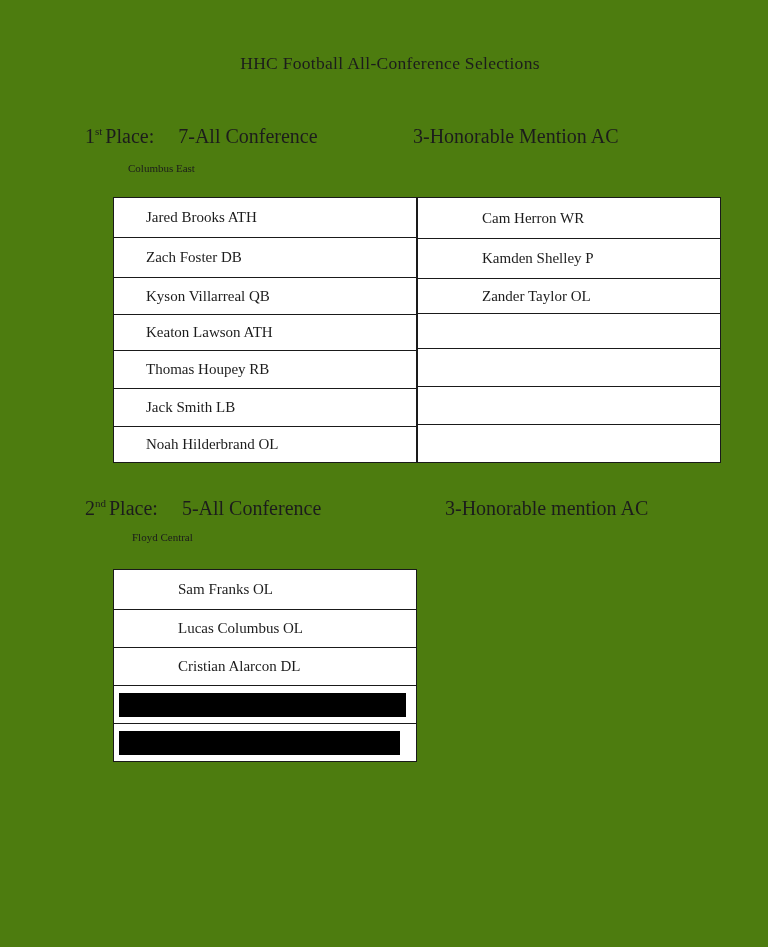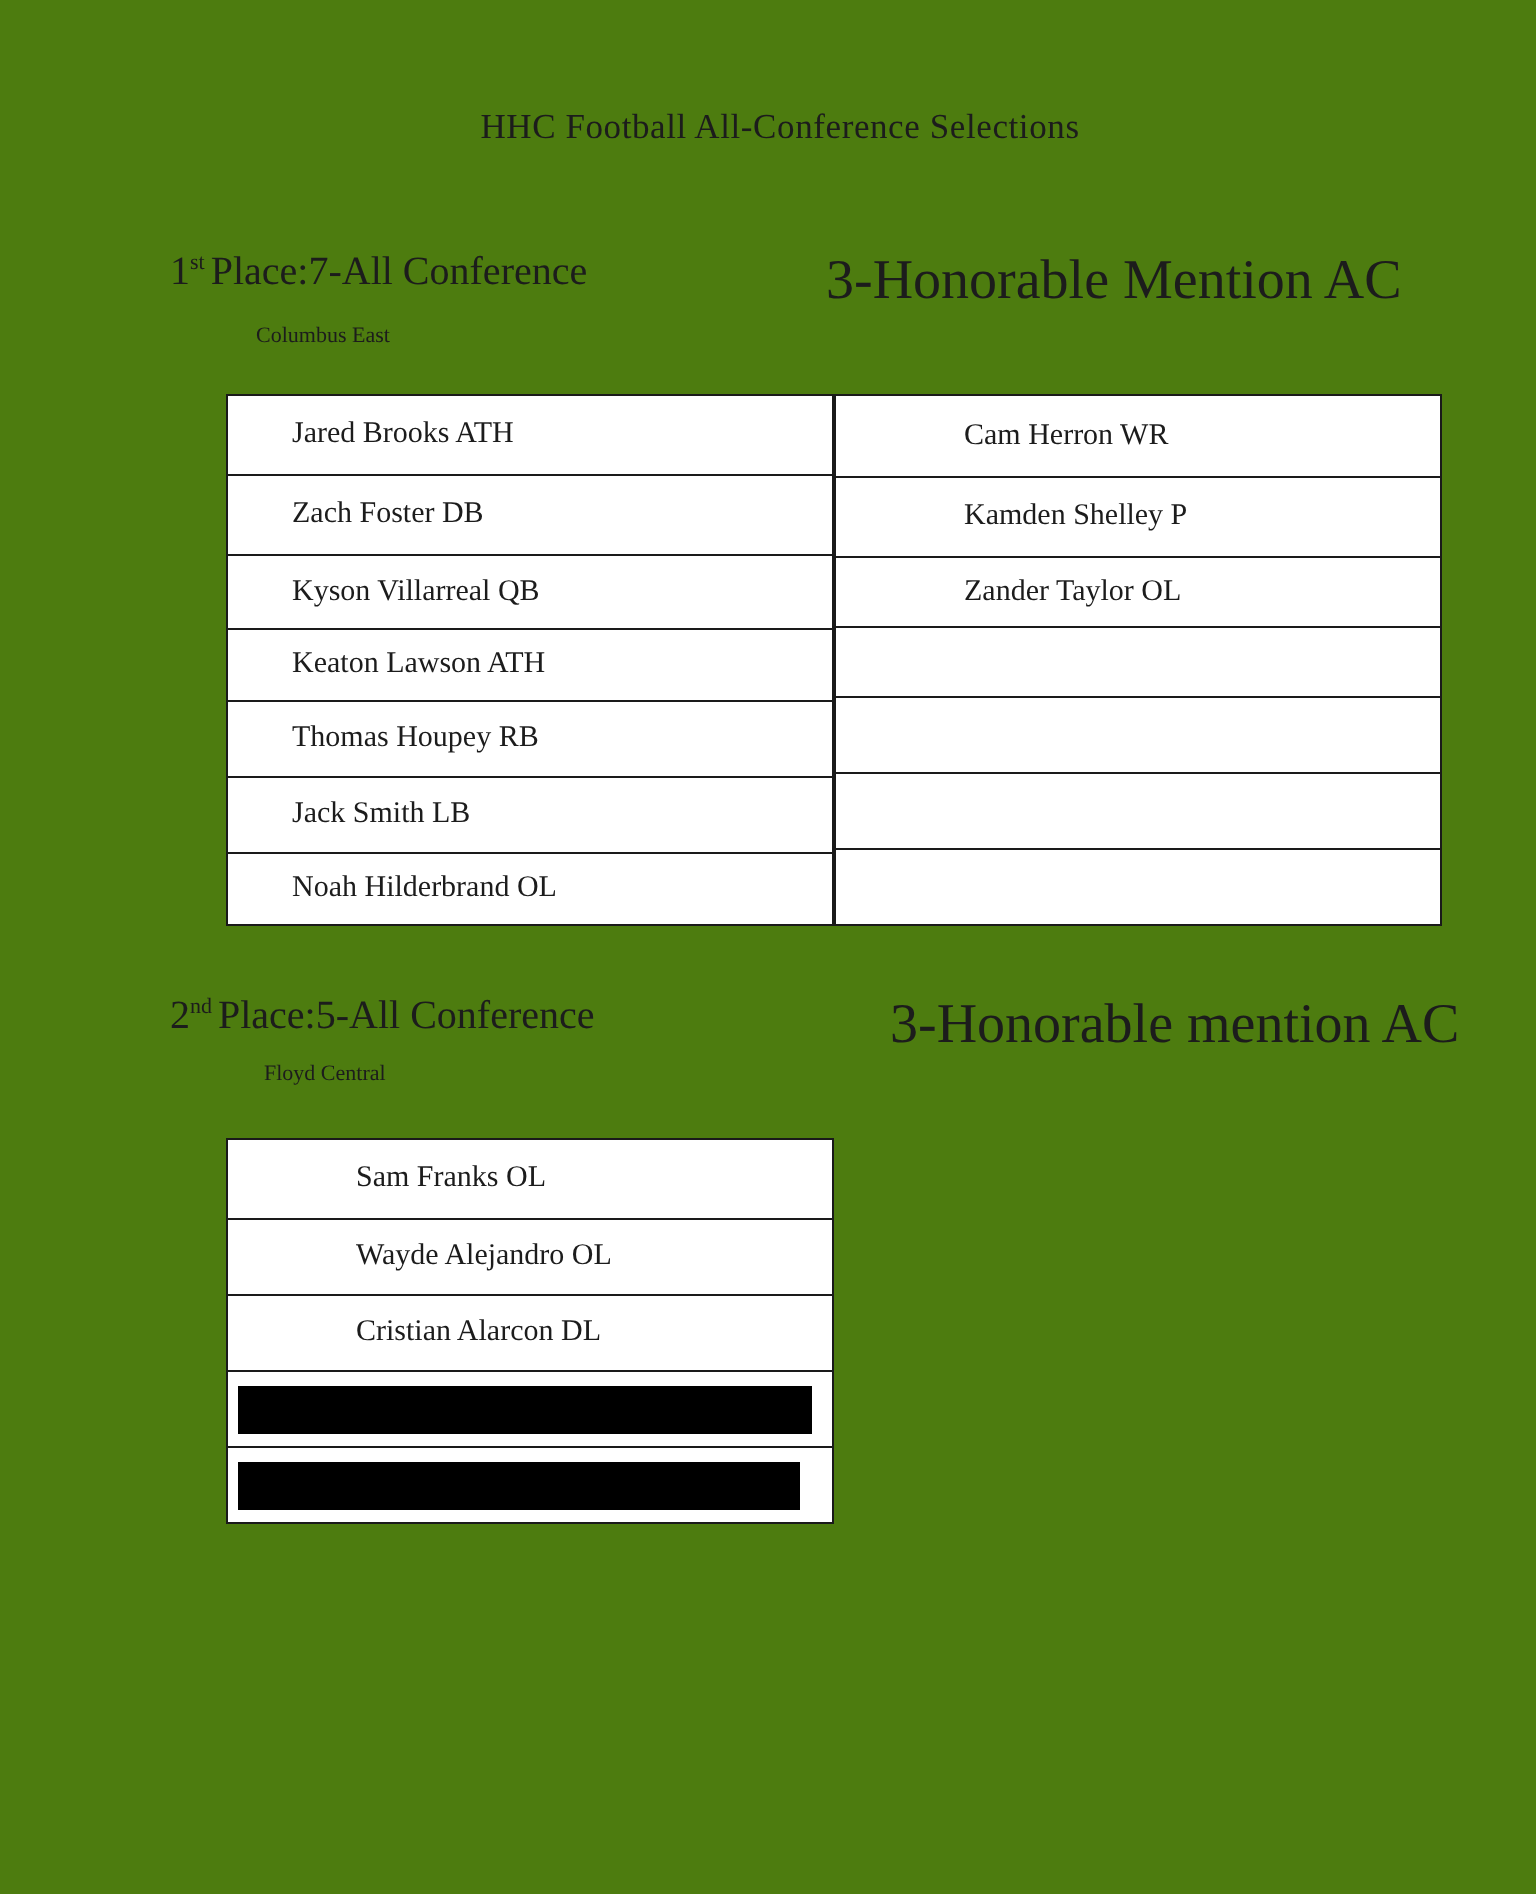--- a/index.html
+++ b/index.html
@@ -9,22 +9,22 @@
     color:#1c1c1c; overflow:hidden;
   }
   .doc-title {
     position:absolute; top:53px; left:0; width:100%;
     text-align:center; font-size:17.5px; letter-spacing:0.3px;
     transform:translateX(6px); white-space:nowrap;
   }
   .place-line { position:absolute; left:85px; font-size:20px; white-space:nowrap; }
   .place-line sup { font-size:11px; line-height:0; }
   .place-label { margin-left:3px; }
-  .all-conf { margin-left:0; }
-  .honorable { position:absolute; font-size:28px; white-space:nowrap; }
+  .all-conf { margin-left:24px; }
+  .honorable { position:absolute; font-size:20px; white-space:nowrap; }
   .school { position:absolute; font-size:11px; white-space:nowrap; }
   .tbl { position:absolute; display:flex; left:93px;margin-left:20px; }
   .tcol { border:1px solid #1a1a1a; width:304px; box-sizing:border-box; background:#fff; }
   .cell {
     box-sizing:border-box; border-top:1px solid #1a1a1a;
     display:flex; align-items:center; font-size:15px; white-space:nowrap;
   }
   .cell:first-child { border-top:none; }
   .tcol.left  .cell { padding-left:32px; }
   .tcol.right .cell { padding-left:64px; }
@@ -98,21 +98,21 @@
   </div>
   <div class="honorable" style="top:497px; left:445px">3-Honorable mention AC</div>
   <div class="school" style="top:531px; left:132px">Floyd Central</div>
 
   <div class="tbl" style="top:569px">
     <div class="tcol right">
       <div class="cell" style="height:39px">
           <span>Sam Franks OL</span>
         </div>
       <div class="cell" style="height:38px">
-          <span>Wayde Alejandro OL</span>
+          <span>Lucas Columbus OL</span>
         </div>
       <div class="cell" style="height:38px">
           <span>Cristian Alarcon DL</span>
         </div>
       <div class="cell redacted" style="height:38px">
           <div class="redaction-bar" style="width:287px"></div>
         </div>
       <div class="cell redacted" style="height:38px">
           <div class="redaction-bar" style="width:281px"></div>
         </div>

